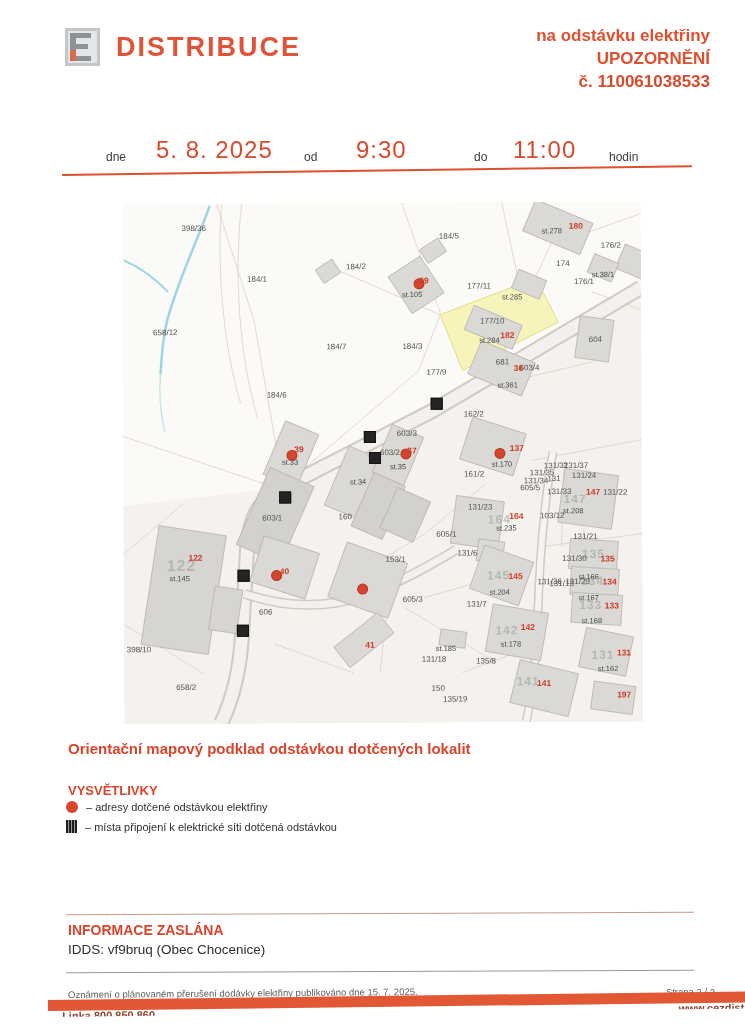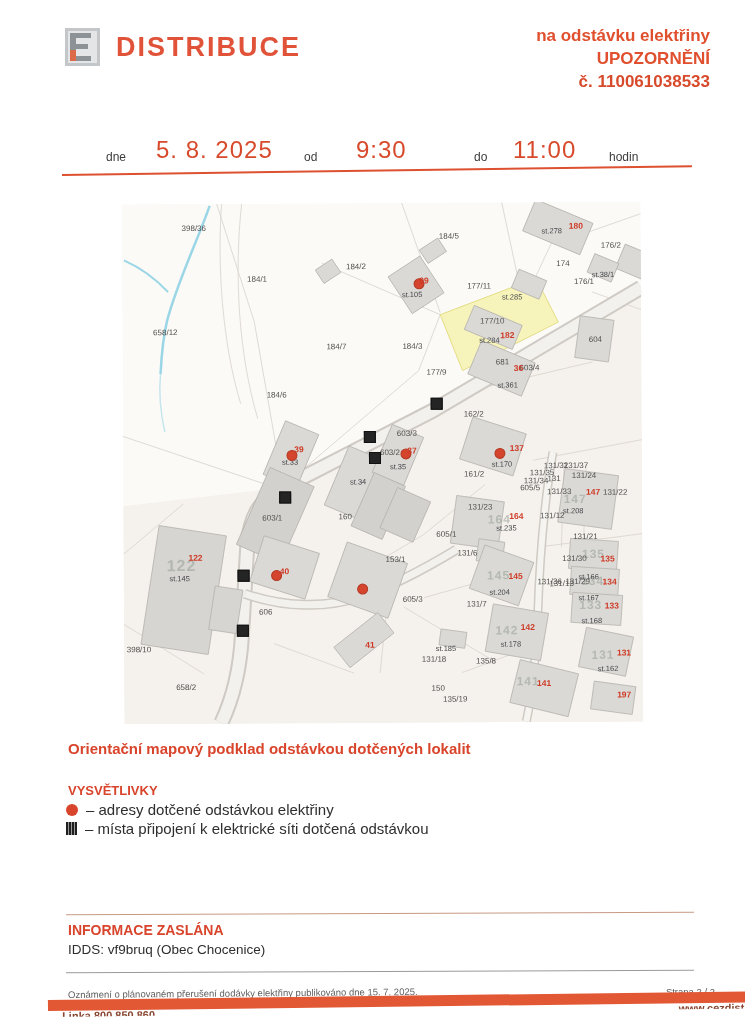--- a/index.html
+++ b/index.html
@@ -25,21 +25,21 @@
   .ml.parcel{font-size:8px;color:#50504f;}
   .ml.bld{font-size:7.5px;color:#46484c;}
   .ml.addr{font-size:8.5px;font-weight:bold;color:#ce3a26;}
   .ml.ghost{font-weight:bold;color:rgba(148,158,148,0.55);letter-spacing:1px;}
   .ml.dot{width:9px;height:9px;background:#d5452e;border-radius:50%;border:1px solid #b33620;}
   .ml.sq{width:10px;height:10px;background:#242424;border:1px solid #111;}
   
   .caption{position:absolute;left:68px;top:740px;font-size:15px;font-weight:bold;color:#d9452c;}
   .legend-title{position:absolute;left:68px;top:783px;font-size:13px;font-weight:bold;color:#d9452c;}
   .legend-item{position:absolute;left:66px;display:flex;align-items:center;gap:8px;
-               font-size:15px;color:#2e2e2e;}
+               font-size:11px;color:#2e2e2e;}
   .li1{top:801px;}.li2{top:820px;}
   .icon-dot{width:12px;height:12px;border-radius:50%;background:#d9452c;flex:0 0 auto;}
   .icon-stripes{width:11px;height:13px;flex:0 0 auto;
       background:repeating-linear-gradient(90deg,#1f1f1f 0 2px,#9a9a9a 2px 3px);}
   
   .rule1{position:absolute;left:66px;top:913px;width:628px;border-top:1.5px solid #c79a83;
          transform:rotate(-0.25deg);}
   .info-title{position:absolute;left:68px;top:922px;font-size:14px;font-weight:bold;color:#d9452c;}
   .info-line{position:absolute;left:68px;top:942px;font-size:13.5px;color:#2e2e2e;}
   .rule2{position:absolute;left:66px;top:971px;width:628px;border-top:1px solid #9a9a9a;
@@ -202,21 +202,21 @@
         <span class="ml parcel" style="left: 149px; top: 315px;">603/1</span>
         <span class="ml parcel" style="left: 407px; top: 286px;">605/5</span>
         <span class="ml parcel" style="left: 419px; top: 271px;">131/35</span>
         <span class="ml parcel" style="left: 433px; top: 264px;">131/32</span>
         <span class="ml parcel" style="left: 453px; top: 264px;">131/37</span>
         <span class="ml parcel" style="left: 413px; top: 279px;">131/34</span>
         <span class="ml parcel" style="left: 431px; top: 277px;">131</span>
         <span class="ml parcel" style="left: 461px; top: 274px;">131/24</span>
         <span class="ml parcel" style="left: 436px; top: 290px;">131/33</span>
         <span class="ml parcel" style="left: 492px; top: 291px;">131/22</span>
-        <span class="ml parcel" style="left: 429px; top: 314px;">131/12</span>
+        <span class="ml parcel" style="left: 429px; top: 314px;">103/12</span>
         <span class="ml parcel" style="left: 357px; top: 305px;">131/23</span>
         <span class="ml parcel" style="left: 462px; top: 335px;">131/21</span>
         <span class="ml parcel" style="left: 323px; top: 332px;">605/1</span>
         <span class="ml parcel" style="left: 272px; top: 357px;">153/1</span>
         <span class="ml parcel" style="left: 344px; top: 351px;">131/6</span>
         <span class="ml parcel" style="left: 451px; top: 357px;">131/30</span>
         <span class="ml parcel" style="left: 438px; top: 366px; margin-top: 16px;">131/13</span>
         <span class="ml parcel" style="left: 426px; top: 380px;">131/36</span>
         <span class="ml parcel" style="left: 454px; top: 380px;">131/29</span>
         <span class="ml parcel" style="left: 289px; top: 397px;">605/3</span>

